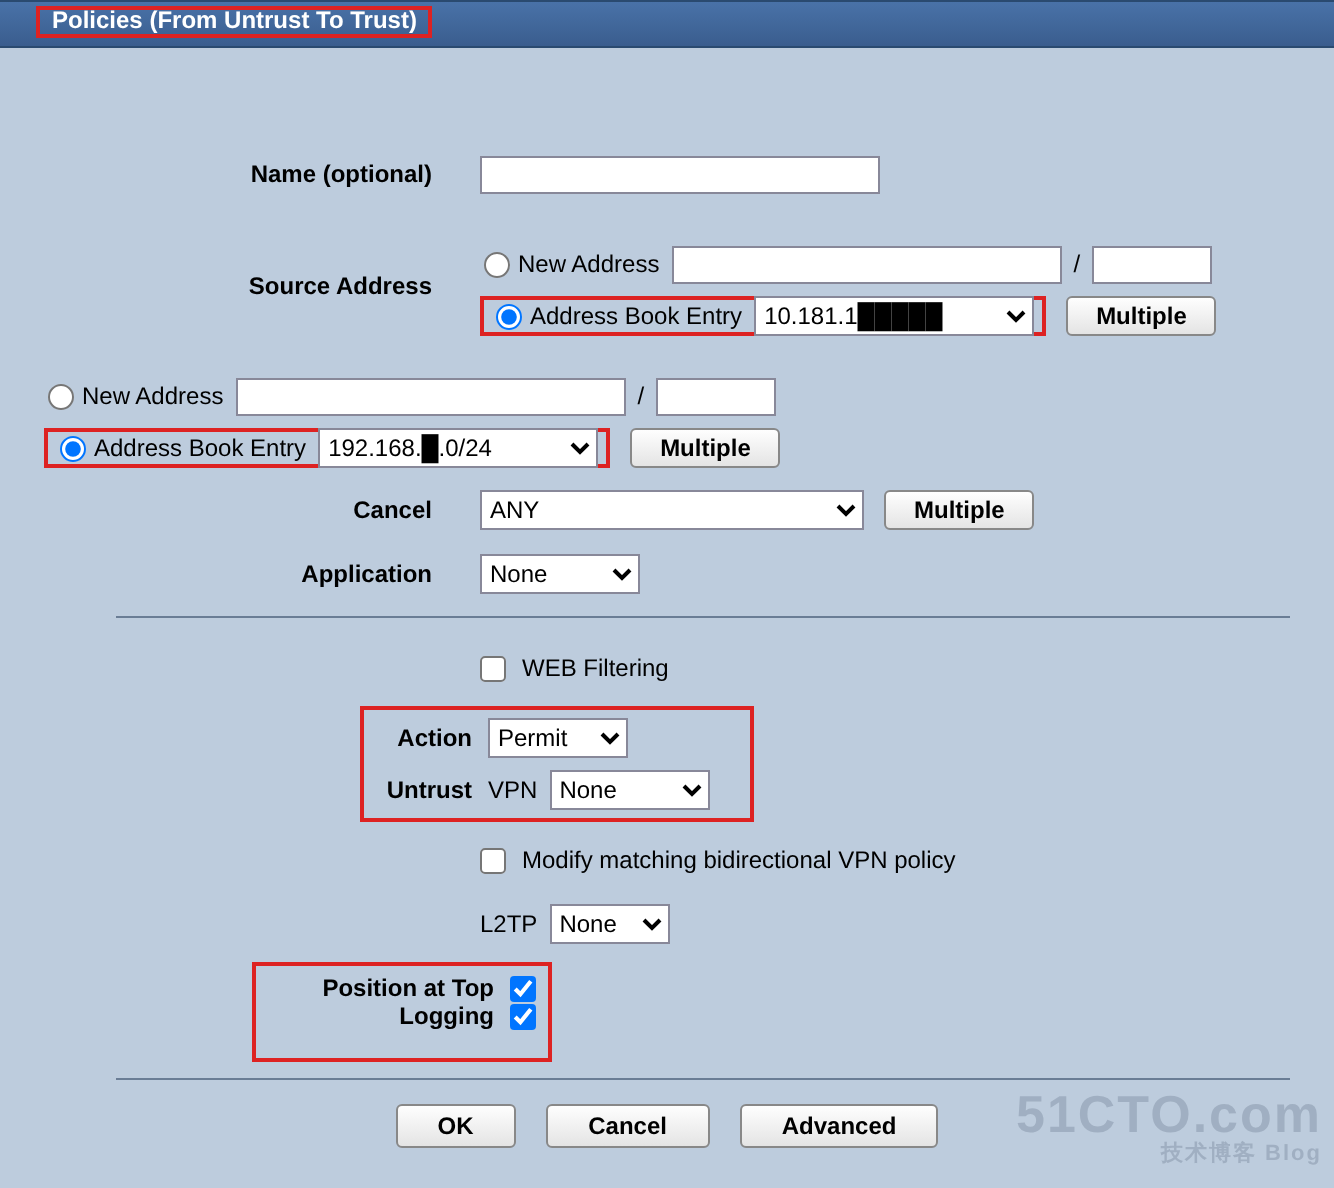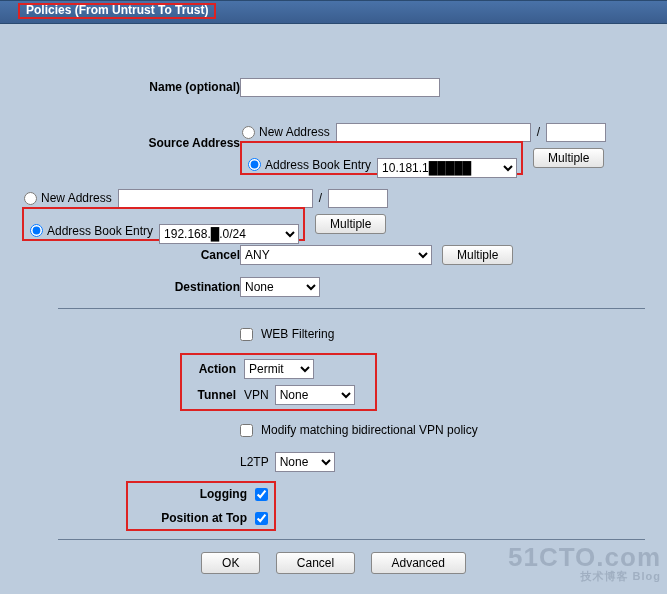--- a/index.html
+++ b/index.html
@@ -42,21 +42,21 @@
   display: flex;
   align-items: center;
   margin-bottom: 6px;
   min-height: 26px;
 }
 .lbl {
   width: 218px;
   text-align: right;
   font-weight: bold;
   color: #000;
-  padding-right: 0;
+  padding-right: 24px;
   font-size: 12px;
 }
 .lbl-sub {
   width: 218px;
   text-align: right;
   font-weight: bold;
   color: #000;
   padding-right: 8px;
   font-size: 12px;
 }
@@ -74,25 +74,26 @@
   height: 20px;
   font-size: 12px;
 }
 .btn {
   background: linear-gradient(#fefefe, #e4e4e4);
   border: 1px solid #888;
   border-radius: 3px;
   padding: 2px 14px;
   font-size: 12px;
   cursor: pointer;
+  font-weight: bold;
 }
 .radio { margin: 0 4px 0 2px; vertical-align: middle; }
 input[type="checkbox"] { margin: 0; vertical-align: middle; }
 .addr-line { display: flex; align-items: center; height: 24px; }
-.redbox { border: 2px solid #d22; padding: 15px 4px; display: inline-flex; align-items: flex-start; height: 20px; }
+.redbox { border: 2px solid #d22; padding: 1px 4px; display: inline-flex; align-items: center; height: 20px; }
 .redbox-block { border: 2px solid #d22; padding: 4px 6px; }
 hr.sep { border: none; border-top: 1px solid #6a7d95; margin: 8px 0 12px 36px; }
 .footer-btns { text-align: center; margin-top: 8px; }
 .footer-btns .btn { padding: 3px 20px; margin: 0 6px; }
 .watermark {
   position: absolute;
   right: 6px;
   bottom: 10px;
   color: #8a99ac;
   font-size: 26px;
@@ -174,21 +175,21 @@
     <div class="lbl">Cancel</div>
     <div class="ctrl">
       <select style="width:192px">
         <option>ANY</option>
       </select>
       <button class="btn" style="margin-left:10px">Multiple</button>
     </div>
   </div>
 
   <div class="row">
-    <div class="lbl">Destination</div>
+    <div class="lbl">Application</div>
     <div class="ctrl">
       <select style="width:80px">
         <option>None</option>
       </select>
     </div>
   </div>
 
   <hr class="sep">
 
   <div class="row">
@@ -202,21 +203,21 @@
   <div style="display:flex">
     <div style="width:158px"></div>
     <div class="redbox-block" style="width:197px">
       <div style="display:flex;align-items:center;margin-bottom:6px">
         <div style="width:56px;text-align:right;font-weight:bold;padding-right:8px">Action</div>
         <select style="width:70px">
           <option>Permit</option>
         </select>
       </div>
       <div style="display:flex;align-items:center">
-        <div style="width:56px;text-align:right;font-weight:bold;padding-right:8px">Tunnel</div>
+        <div style="width:56px;text-align:right;font-weight:bold;padding-right:8px">Untrust</div>
         <span style="margin-right:6px">VPN</span>
         <select style="width:80px">
           <option>None</option>
         </select>
       </div>
     </div>
   </div>
 
   <div class="row" style="margin-top:6px">
     <div class="lbl-sub"></div>
@@ -232,26 +233,26 @@
       <span style="margin-right:6px">L2TP</span>
       <select style="width:60px">
         <option>None</option>
       </select>
     </div>
   </div>
 
   <div style="display:flex;align-items:flex-start">
     <div style="width:104px"></div>
     <div class="redbox-block" style="width:150px">
+      <div style="display:flex;align-items:center;justify-content:flex-end">
+        <span style="font-weight:bold;margin-right:8px">Position at Top</span>
+        <input type="checkbox" checked="" style="">
+      </div>
       <div style="display:flex;align-items:center;justify-content:flex-end;margin-bottom:10px">
         <span style="font-weight:bold;margin-right:8px">Logging</span>
-        <input type="checkbox" checked="" style="">
-      </div>
-      <div style="display:flex;align-items:center;justify-content:flex-end">
-        <span style="font-weight:bold;margin-right:8px">Position at Top</span>
         <input type="checkbox" checked="" style="">
       </div>
     </div>
   </div>
 
   <hr class="sep">
 
   <div class="footer-btns">
     <button class="btn">OK</button>
     <button class="btn">Cancel</button>

